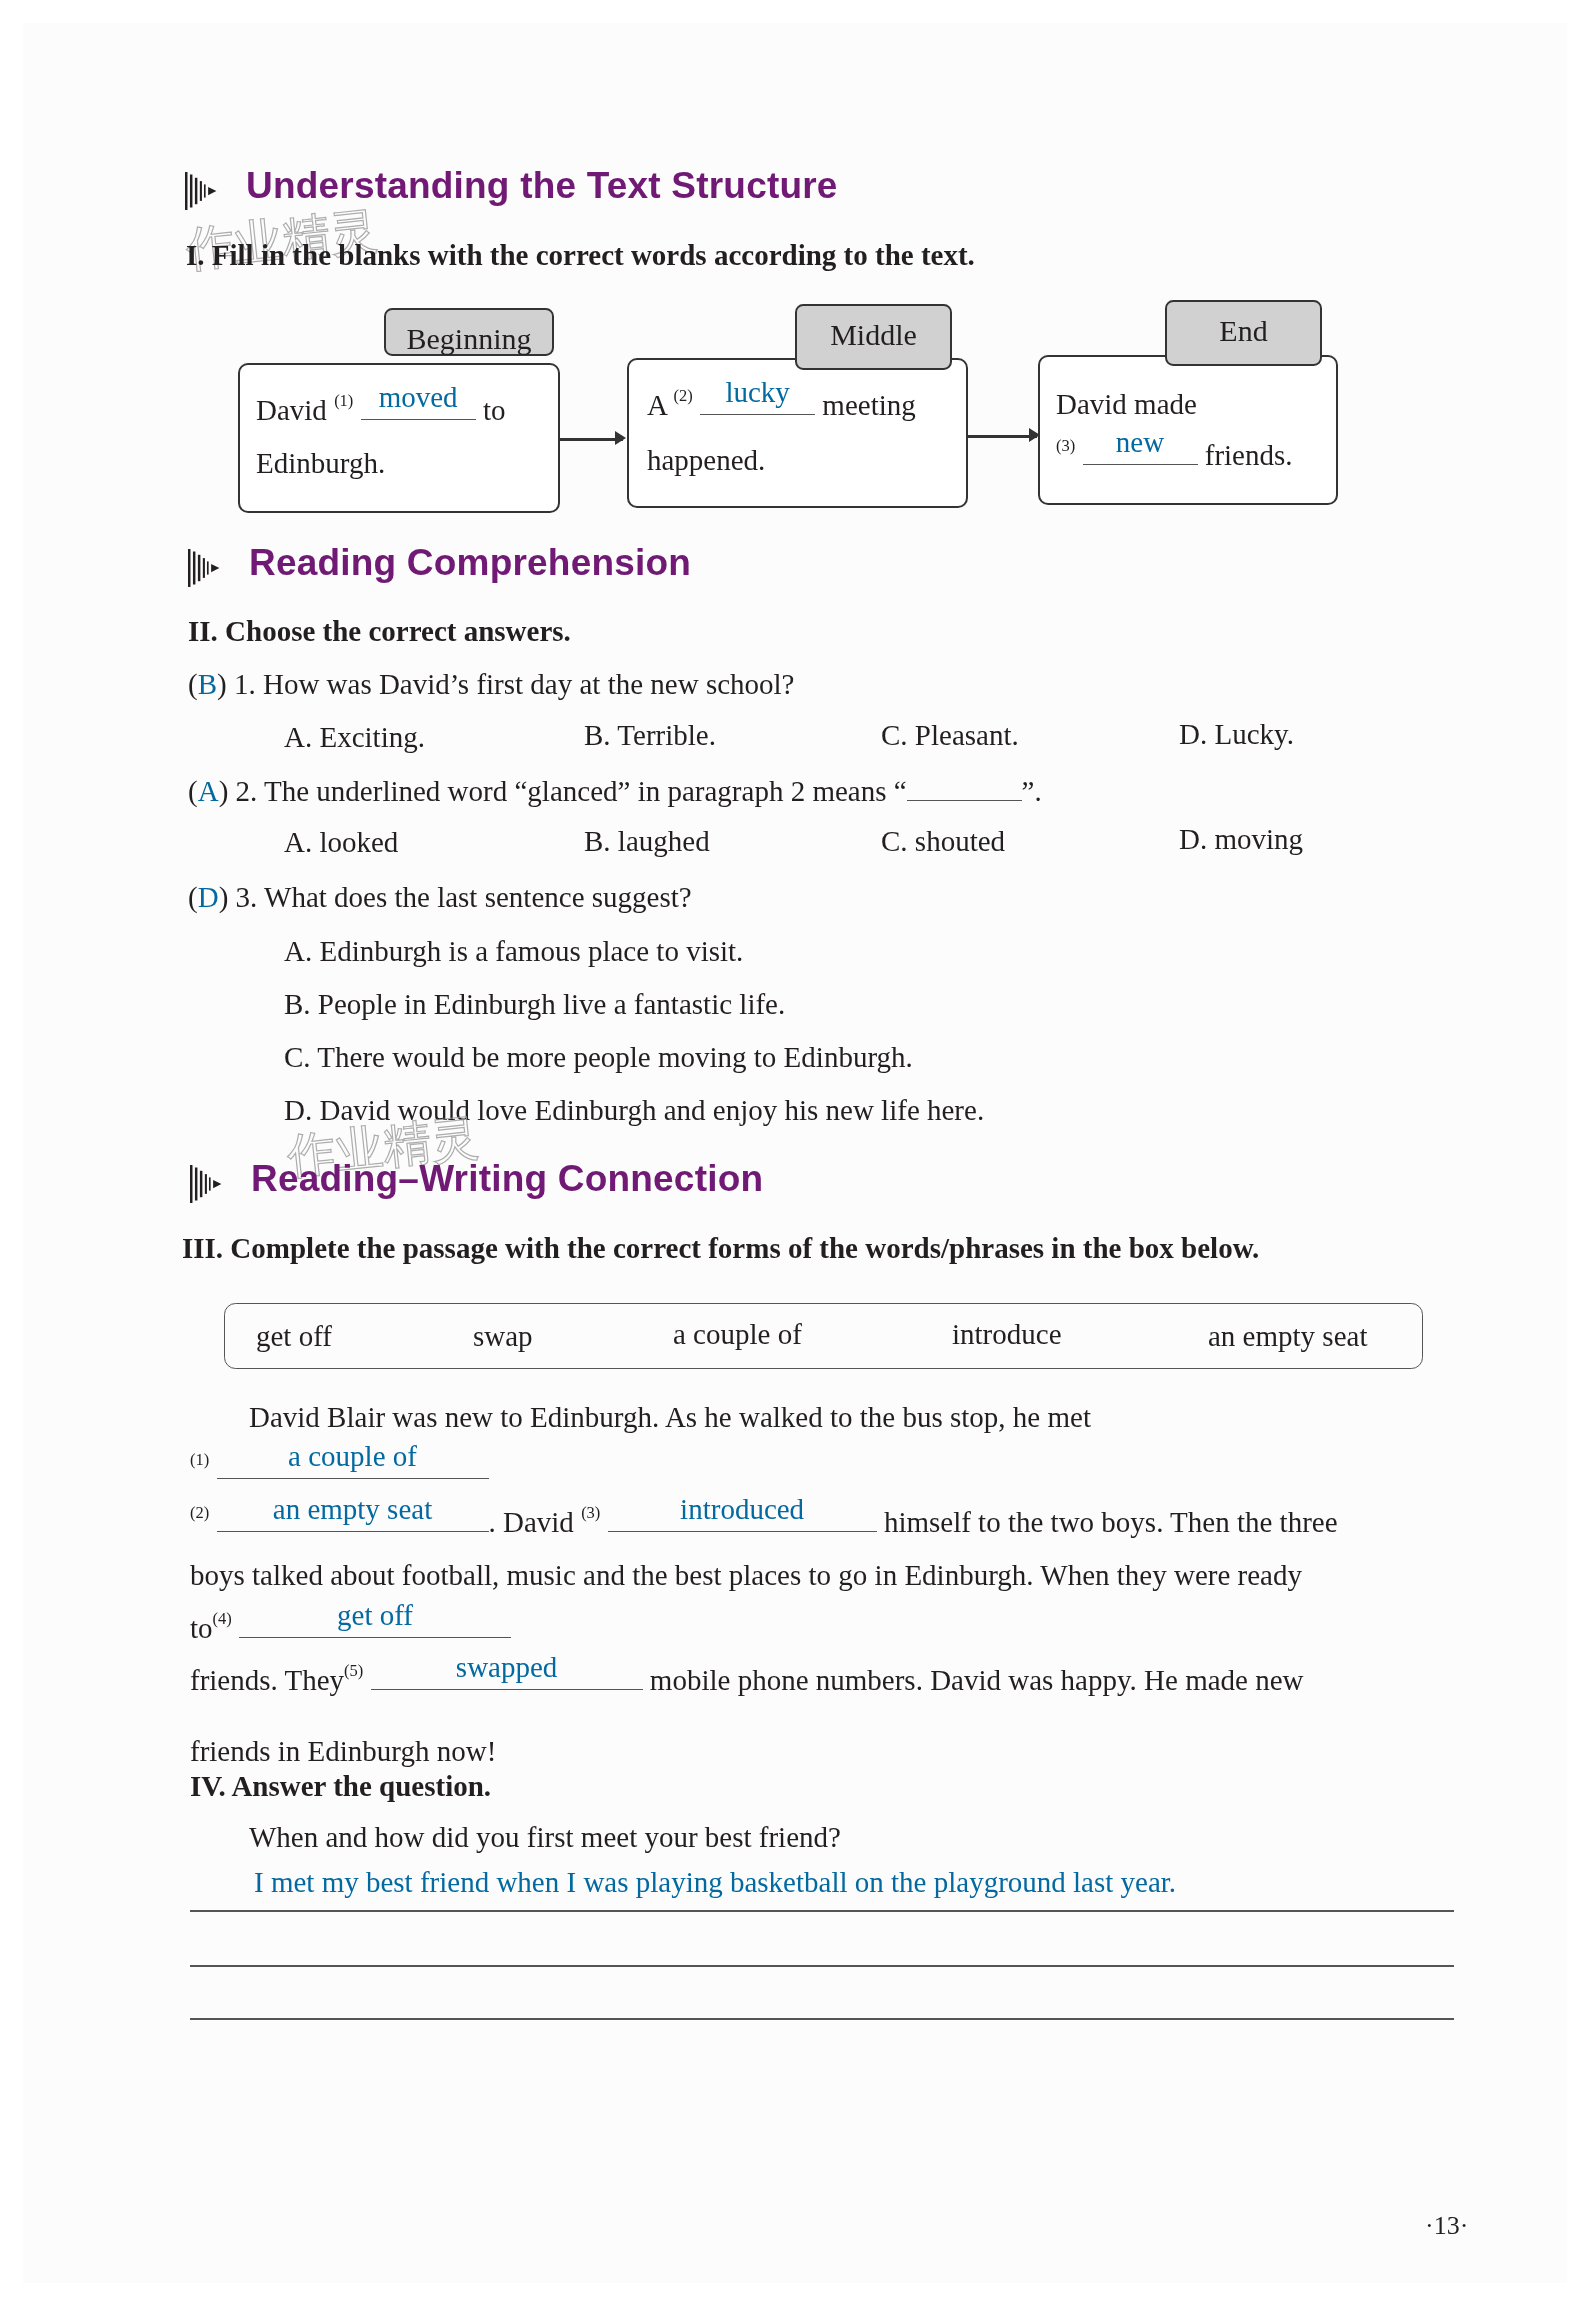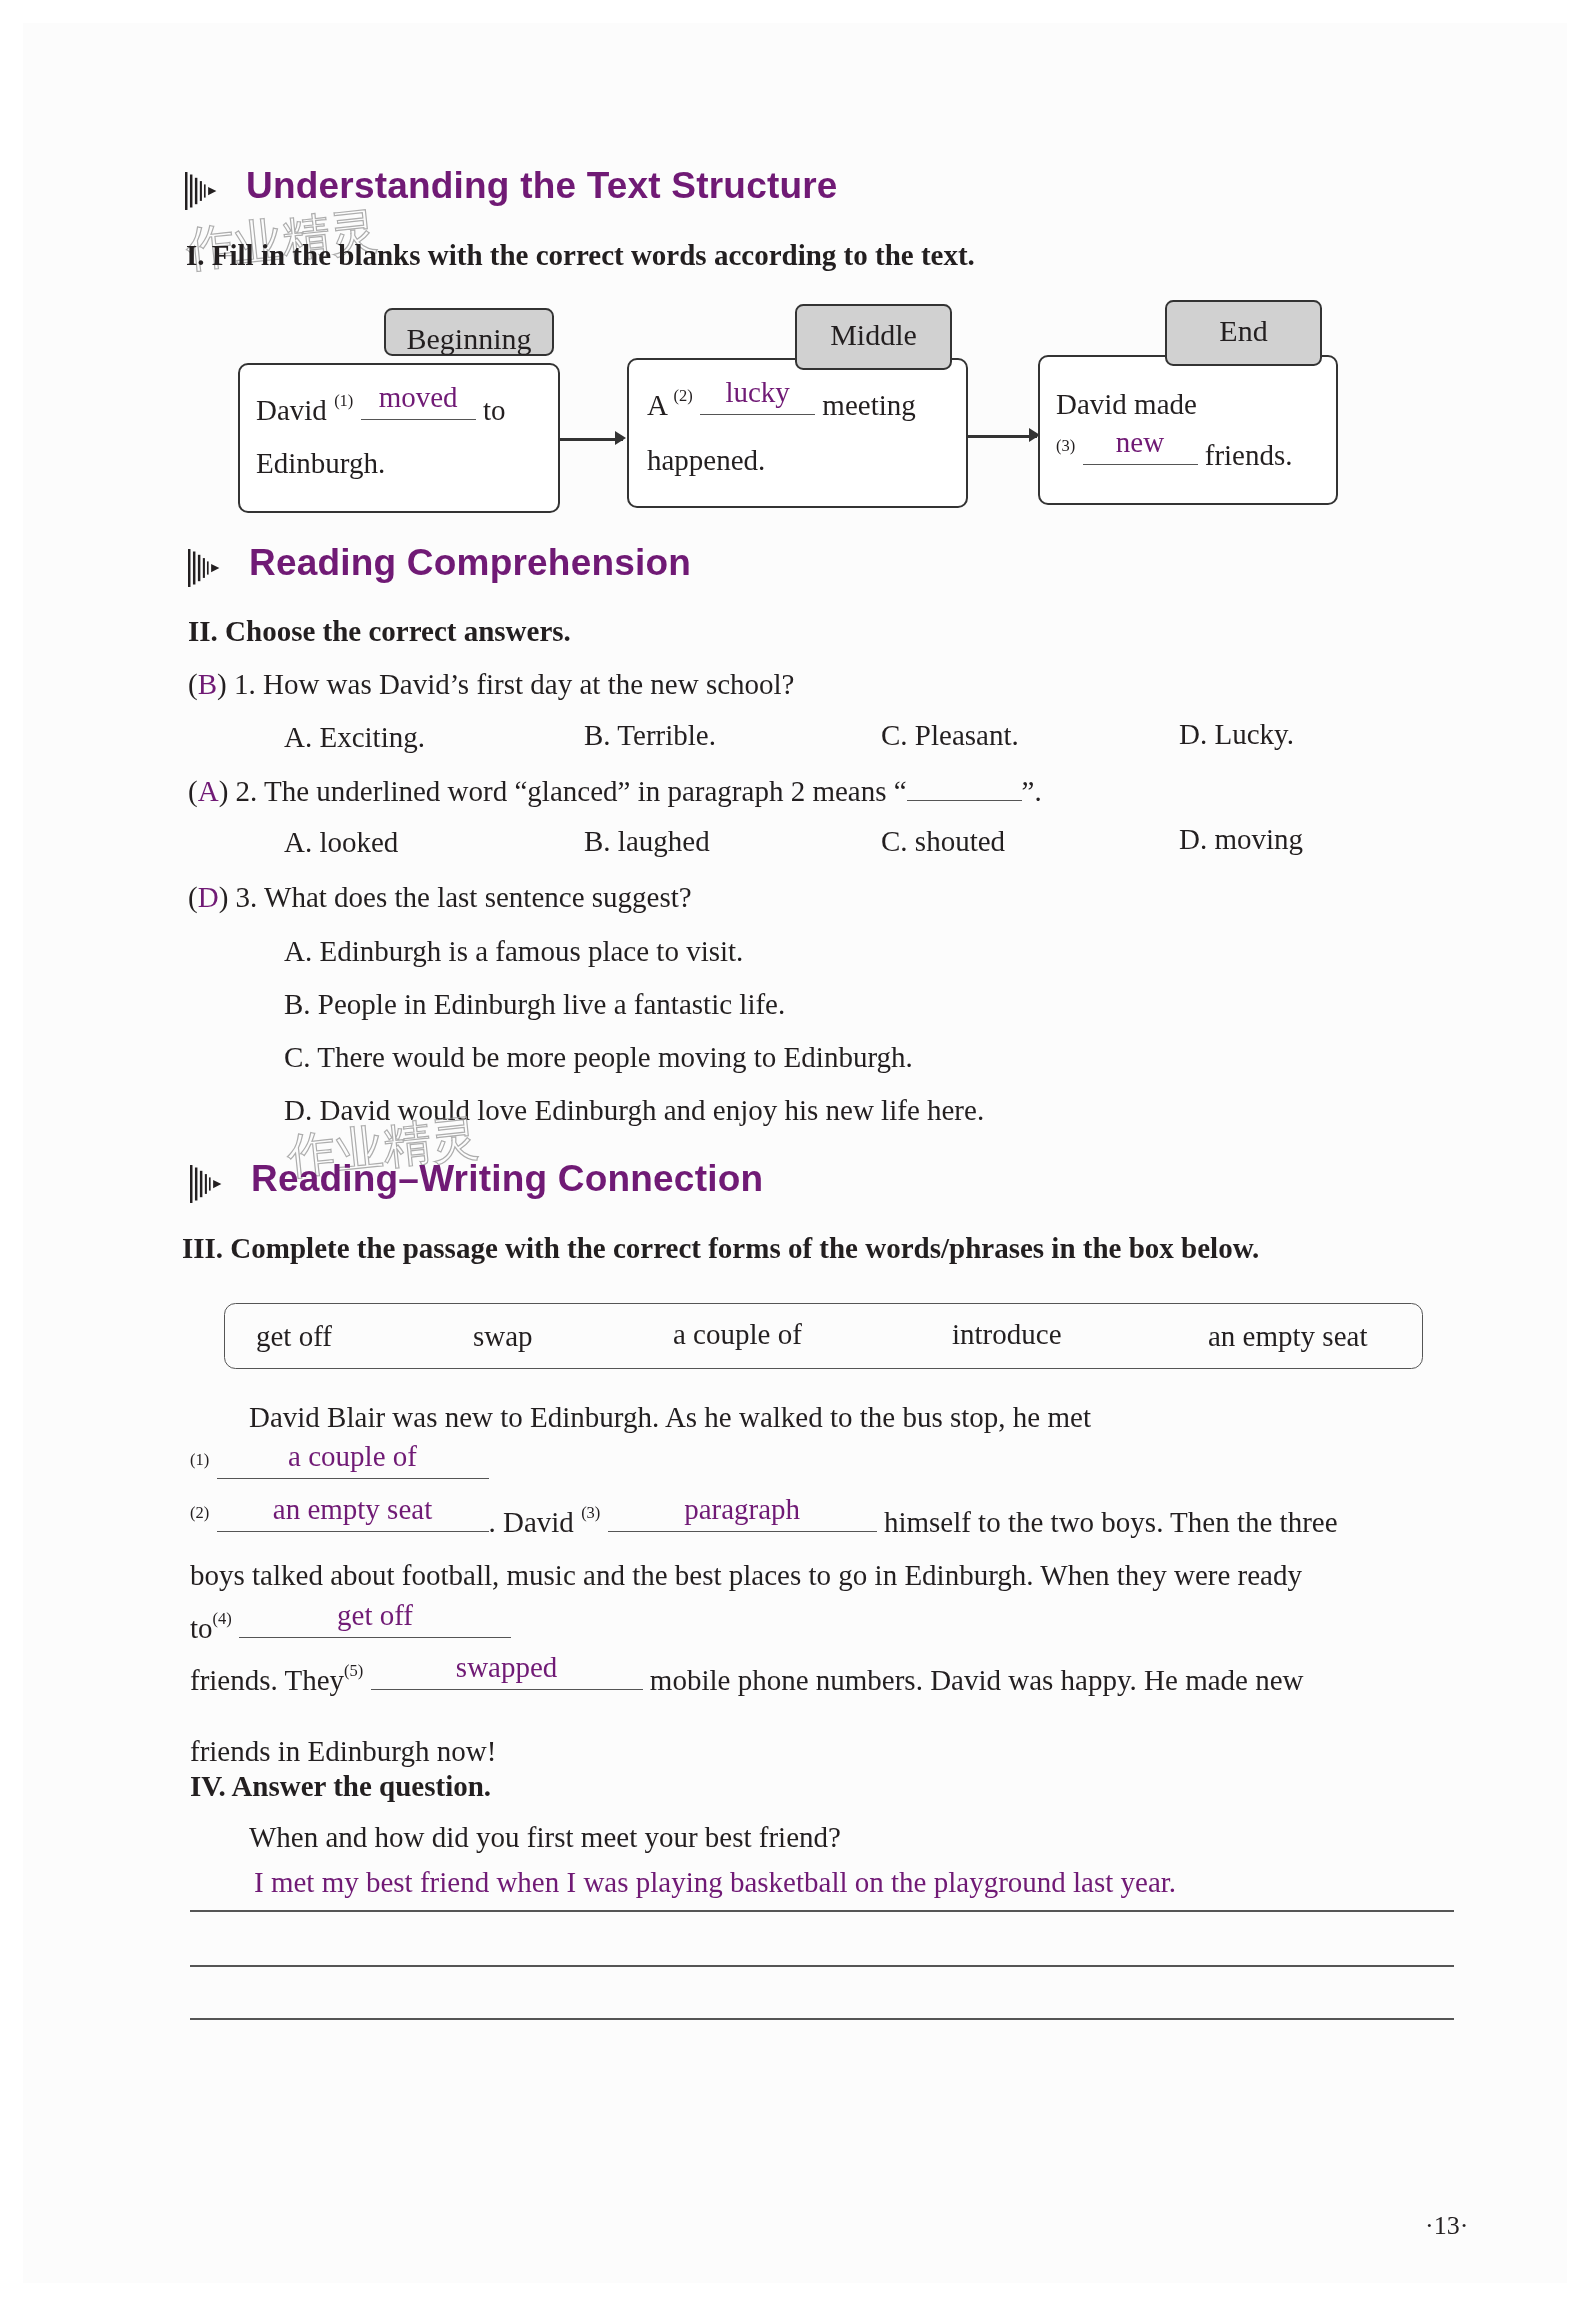--- a/index.html
+++ b/index.html
@@ -5,21 +5,21 @@
   html, body { margin: 0; padding: 0; background: #ffffff; }
   body { width: 1590px; height: 2307px; position: relative; overflow: hidden;
          font-family: "Liberation Serif", "DejaVu Serif", serif; color: #231f20; }
   .page { position: absolute; left: 23px; top: 23px; width: 1544px; height: 2260px; background: #fcfcfc; }
   .abs { position: absolute; white-space: nowrap; }
   .sec-title { font-family: "Liberation Sans", "DejaVu Sans", sans-serif; font-weight: bold; font-size: 37px;
                color: #701a75; letter-spacing: 0.2px; }
   .sec-icon { position: absolute; width: 33px; height: 38px; }
   .q-head { font-weight: bold; font-size: 29px; }
   .txt { font-size: 29px; }
-  .ans { color: #701a75; }
+  .ans { color: #0369a1; }
   .sup { font-size: 16.5px; vertical-align: super; position: relative; top: -3.3px; }
   .blank { display: inline-block; border-bottom: 1.6px solid #555; text-align: center; position: relative; height: 25px; vertical-align: baseline; }
   .blank .ans { position: absolute; left: 0; right: 0; bottom: 5px; text-align: center; font-size: 29px; }
   .tab { position: absolute; background: #d1d1d1; border: 2.1px solid #333; border-radius: 8.2px;
          font-size: 30px; text-align: center; box-sizing: border-box; padding-top: 11.5px; }
   .box { position: absolute; border: 2.1px solid #333; border-radius: 10px; background: #fff; box-sizing: border-box; }
   .arrow { position: absolute; height: 2.5px; background: #333; }
   .arrow::after { content: ""; position: absolute; right: -3.3px; top: -6.6px; border-left: 11.5px solid #333;
                   border-top: 7.4px solid transparent; border-bottom: 7.4px solid transparent; }
   .wordbox { position: absolute; border: 1.6px solid #555; border-radius: 11.5px; box-sizing: border-box; }
@@ -136,21 +136,21 @@
 
 <div class="abs txt" style="left:249px;top:1401px">David Blair was new to Edinburgh. As he walked to the bus stop, he met</div>
 <div class="abs txt" style="left:190px;top:1453px">
   <span class="sup">(1)</span>
   <span class="blank" style="width:272px"><span class="ans">a couple of</span></span>
 </div>
 <div class="abs txt" style="left:190px;top:1506px">
   <span class="sup">(2)</span>
   <span class="blank" style="width:272px"><span class="ans">an empty seat</span></span><span>. David</span>
   <span class="sup">(3)</span>
-  <span class="blank" style="width:269px"><span class="ans">paragraph</span></span>
+  <span class="blank" style="width:269px"><span class="ans">introduced</span></span>
   <span>himself to the two boys. Then the three</span>
 </div>
 <div class="abs txt" style="left:190px;top:1559px">boys talked about football, music and the best places to go in Edinburgh. When they were ready</div>
 <div class="abs txt" style="left:190px;top:1612px">
   <span>to</span><span class="sup">(4)</span>
   <span class="blank" style="width:272px"><span class="ans">get off</span></span>
 </div>
 <div class="abs txt" style="left:190px;top:1664px">
   <span>friends. They</span><span class="sup">(5)</span>
   <span class="blank" style="width:272px"><span class="ans">swapped</span></span>

